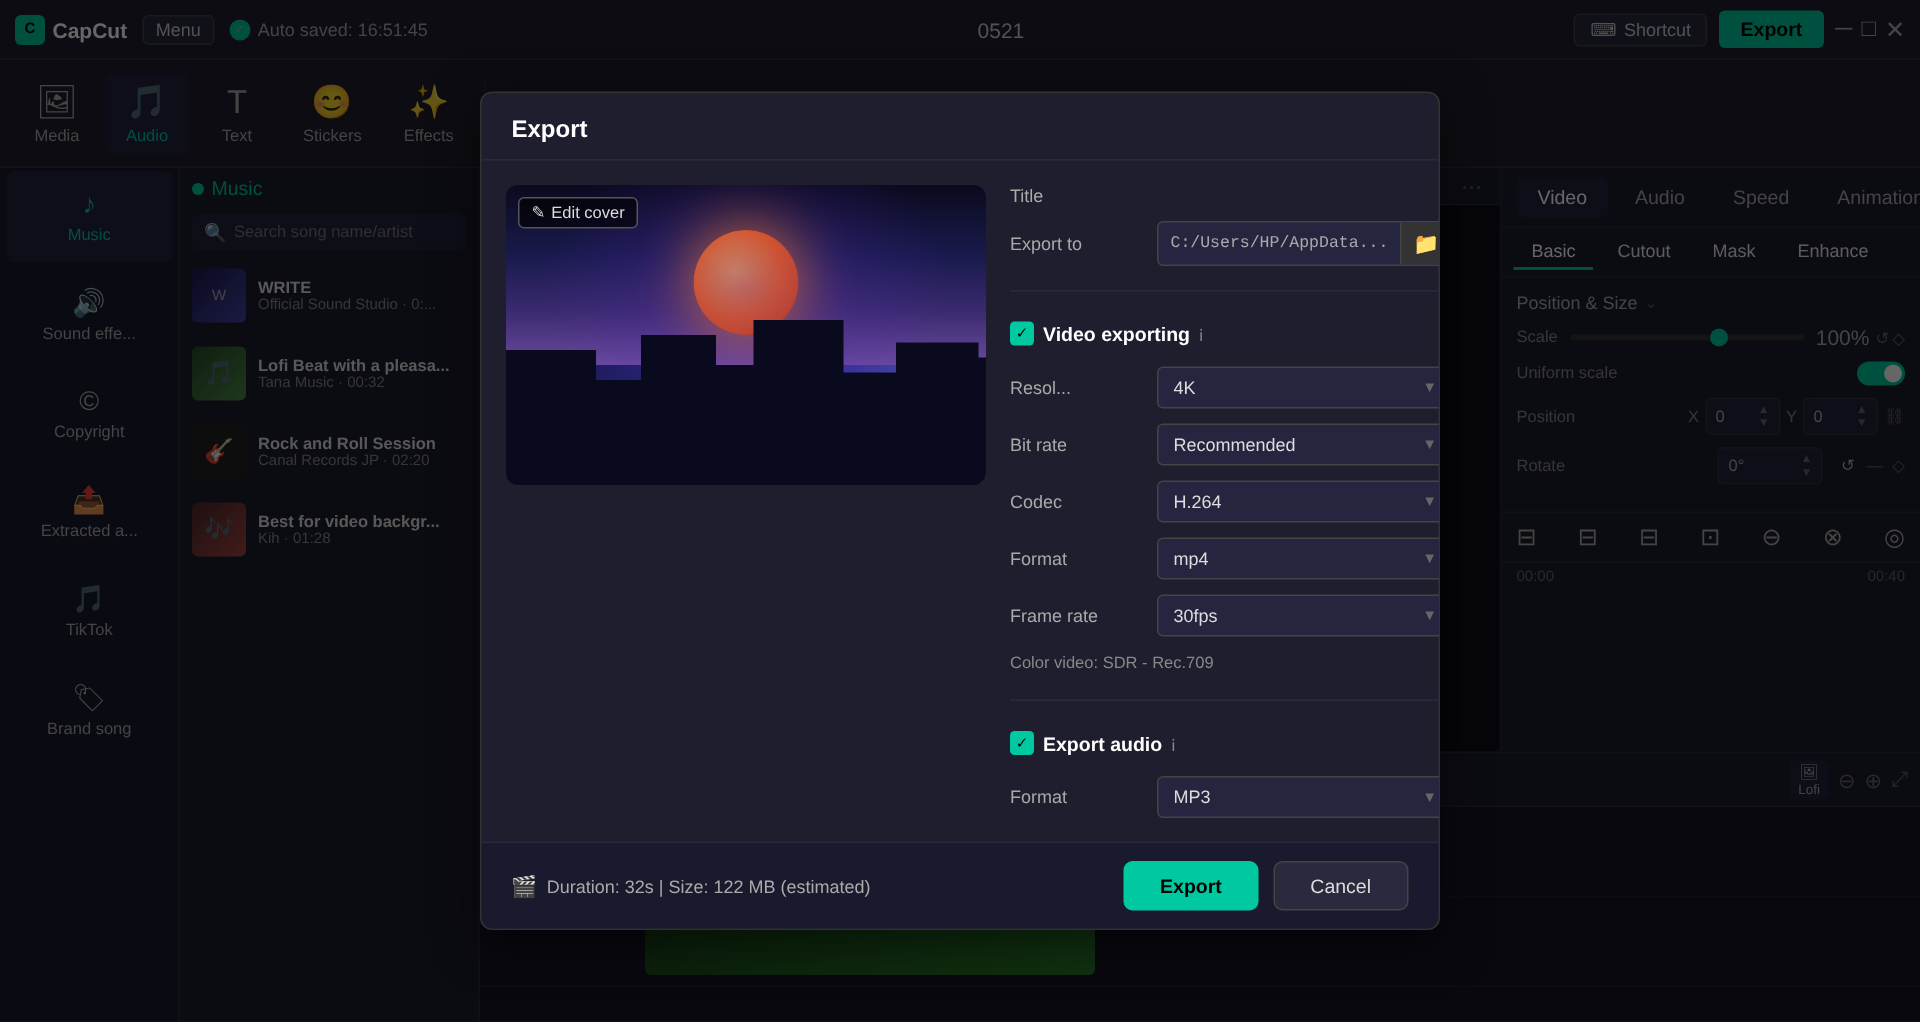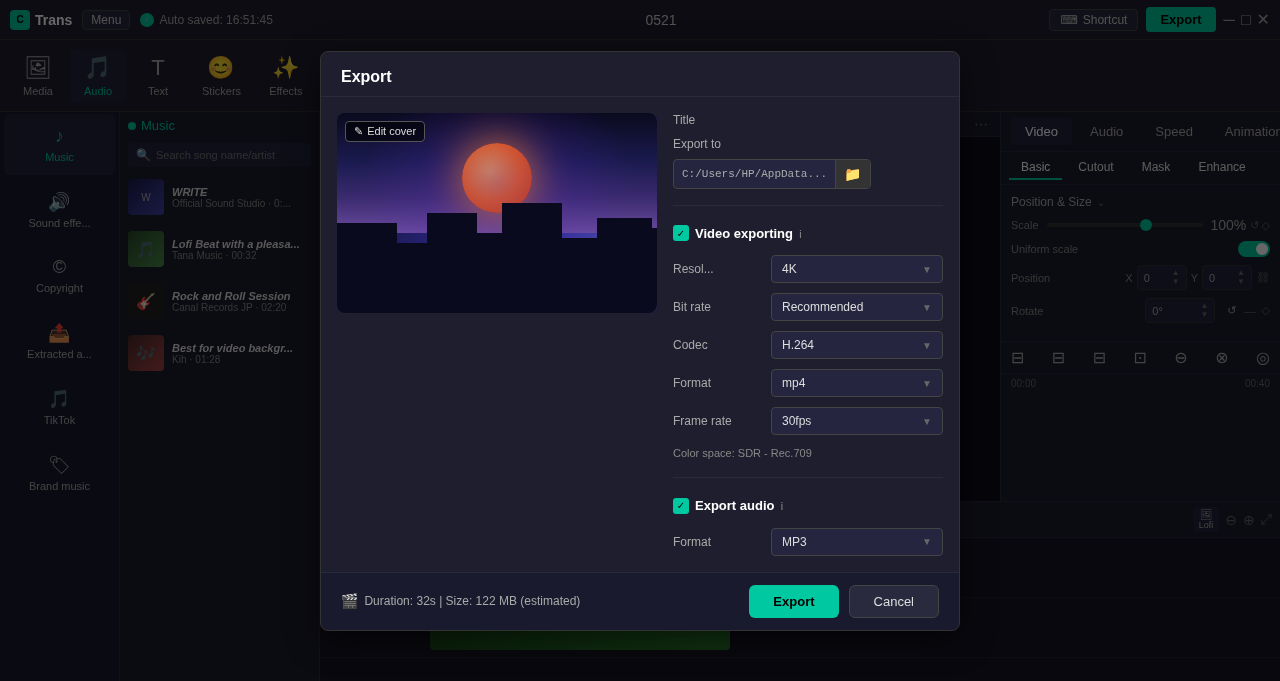--- a/index.html
+++ b/index.html
@@ -49,21 +49,21 @@
     .search-bar input { background: transparent; border: none; outline: none; color: #aaa; font-size: 11px; width: 100%; }
     .search-icon { color: #666; font-size: 12px; }
     .music-list { flex: 1; overflow-y: auto; }
     .music-item { display: flex; align-items: center; gap: 8px; padding: 8px 8px; cursor: pointer; }
     .music-thumb { width: 36px; height: 36px; border-radius: 4px; background: #333; overflow: hidden; display: flex; align-items: center; justify-content: center; font-size: 16px; flex-shrink: 0; }
     .music-thumb.write-thumb { background: linear-gradient(135deg, #1a1a4e, #4444aa); }
     .music-thumb.lofi-thumb { background: linear-gradient(135deg, #2a4a2a, #4a8a4a); }
     .music-thumb.rock-thumb { background: #222; }
     .music-thumb.best-thumb { background: linear-gradient(135deg, #4a2a2a, #aa4444); }
     .music-info { flex: 1; min-width: 0; }
-    .music-title { font-size: 11px; color: #ddd; white-space: nowrap; overflow: hidden; text-overflow: ellipsis; font-weight: 600; font-style: italic; }
+    .music-title { font-size: 11px; color: #ddd; white-space: nowrap; overflow: hidden; text-overflow: ellipsis; font-weight: 600; }
     .music-sub { font-size: 10px; color: #888; white-space: nowrap; overflow: hidden; text-overflow: ellipsis; }
 
     
     .right-panel { flex: 1; background: #1a1a2e; display: flex; flex-direction: column; }
     .right-tabs { display: flex; height: 40px; background: #1c1c2e; border-bottom: 1px solid #2a2a3e; align-items: center; padding: 0 10px; gap: 4px; justify-content: space-between; }
     .right-tab-group { display: flex; gap: 4px; }
     .right-tab { padding: 6px 14px; font-size: 13px; color: #aaa; cursor: pointer; border-radius: 4px; }
     .right-tab.active { color: #fff; background: #252540; }
     .right-sub-tab { padding: 4px 12px; font-size: 12px; color: #e5e5e5; cursor: pointer; }
     .right-sub-tab.active { color: #fff; border-bottom: 2px solid #00c8a0; }
@@ -111,21 +111,21 @@
     .dialog-left { width: 320px; flex-shrink: 0; }
     .cover-preview { width: 100%; height: 200px; border-radius: 8px; overflow: hidden; position: relative; background: linear-gradient(135deg, #0d0d2b 0%, #1a1a4e 30%, #2a2a8e 60%, #4a4aaa 80%); }
     .cover-city { width: 100%; height: 100%; position: relative; }
     .cover-sky { position: absolute; top: 0; left: 0; right: 0; height: 60%; background: linear-gradient(180deg, #0a0a1e 0%, #1a1a4e 40%, #3a2a6e 70%, #6a4a9e 100%); }
     .cover-moon { position: absolute; top: 15%; left: 50%; transform: translateX(-50%); width: 70px; height: 70px; border-radius: 50%; background: radial-gradient(circle at 40% 40%, #ffaa44, #ff6600, #cc3300); box-shadow: 0 0 40px #ff8800; }
     .cover-buildings { position: absolute; bottom: 0; left: 0; right: 0; height: 55%; }
     .building { position: absolute; bottom: 0; background: #0a0a1e; }
     .cover-glow { position: absolute; top: 0; left: 0; right: 0; bottom: 0; background: radial-gradient(ellipse at 50% 35%, rgba(80,40,180,0.4) 0%, transparent 60%); }
     .edit-cover-btn { position: absolute; top: 8px; left: 8px; background: rgba(0,0,0,0.6); border: 1px solid #555; border-radius: 4px; padding: 3px 8px; font-size: 11px; color: #ddd; cursor: pointer; display: flex; align-items: center; gap: 4px; }
     .dialog-right { flex: 1; display: flex; flex-direction: column; gap: 10px; }
-    .form-row { display: flex; align-items: flex-start; gap: 8px; flex-direction: column; }
+    .form-row { display: flex; align-items: center; gap: 8px; }
     .form-label { width: 90px; font-size: 12px; color: #aaa; flex-shrink: 0; }
     .form-input { flex: 1; background: #252540; border: 1px solid #444; border-radius: 4px; padding: 6px 10px; font-size: 12px; color: #ddd; outline: none; }
     .form-path { flex: 1; display: flex; align-items: center; background: #252540; border: 1px solid #444; border-radius: 4px; overflow: hidden; }
     .form-path-text { flex: 1; padding: 6px 8px; font-size: 11px; color: #aaa; white-space: nowrap; overflow: hidden; text-overflow: ellipsis; font-family: Liberation Mono, monospace; }
     .form-path-btn { padding: 6px 8px; background: #333; border-left: 1px solid #444; color: #aaa; font-size: 14px; cursor: pointer; }
     .section-header { display: flex; align-items: center; gap: 6px; margin: 4px 0; }
     .section-checkbox { width: 16px; height: 16px; background: #00c8a0; border-radius: 3px; display: flex; align-items: center; justify-content: center; font-size: 10px; color: #000; flex-shrink: 0; }
     .section-title { font-size: 13px; color: #fff; font-weight: 600; }
     .section-info { font-size: 11px; color: #888; }
     .select-row { display: flex; align-items: center; gap: 8px; }
@@ -145,21 +145,21 @@
     ::-webkit-scrollbar { width: 4px; }
     ::-webkit-scrollbar-track { background: #1a1a2e; }
     ::-webkit-scrollbar-thumb { background: #333; border-radius: 2px; }
   </style>
 </head>
 <body>
 
 <div class="topbar">
   <div class="topbar-logo">
     <div class="logo-icon">C</div>
-    <span>Trans</span>
+    <span>CapCut</span>
   </div>
   <button class="topbar-menu">Menu</button>
   <div class="autosave">
     <div class="autosave-dot">✓</div>
     <span>Auto saved: 16:51:45</span>
   </div>
   <div class="topbar-title">0521</div>
   <div class="topbar-right">
     <button class="shortcut-btn">
       <span>⌨</span>
@@ -220,21 +220,21 @@
     <div class="sidebar-item">
       <span class="s-icon">📤</span>
       <span class="s-label">Extracted a...</span>
     </div>
     <div class="sidebar-item">
       <span class="s-icon">🎵</span>
       <span class="s-label">TikTok</span>
     </div>
     <div class="sidebar-item">
       <span class="s-icon">🏷</span>
-      <span class="s-label">Brand music</span>
+      <span class="s-label">Brand song</span>
     </div>
   </div>
 
   <div class="content-panel">
     <div class="music-heading">
       <div class="dot-indicator"></div>
       <span>Music</span>
     </div>
     <div class="search-bar">
       <span class="search-icon">🔍</span>
@@ -530,21 +530,21 @@
 
         <div class="select-row">
           <span class="select-label">Frame rate</span>
           <div class="select-control">
             <span>30fps</span>
             <span class="select-arrow">▼</span>
           </div>
         </div>
 
         <div class="color-space-row">
-          <span>Color space: SDR - Rec.709</span>
+          <span>Color video: SDR - Rec.709</span>
         </div>
 
         <div class="divider"></div>
 
         <div class="section-header">
           <div class="section-checkbox">✓</div>
           <span class="section-title">Export audio</span>
           <span class="section-info">ℹ</span>
         </div>
 

